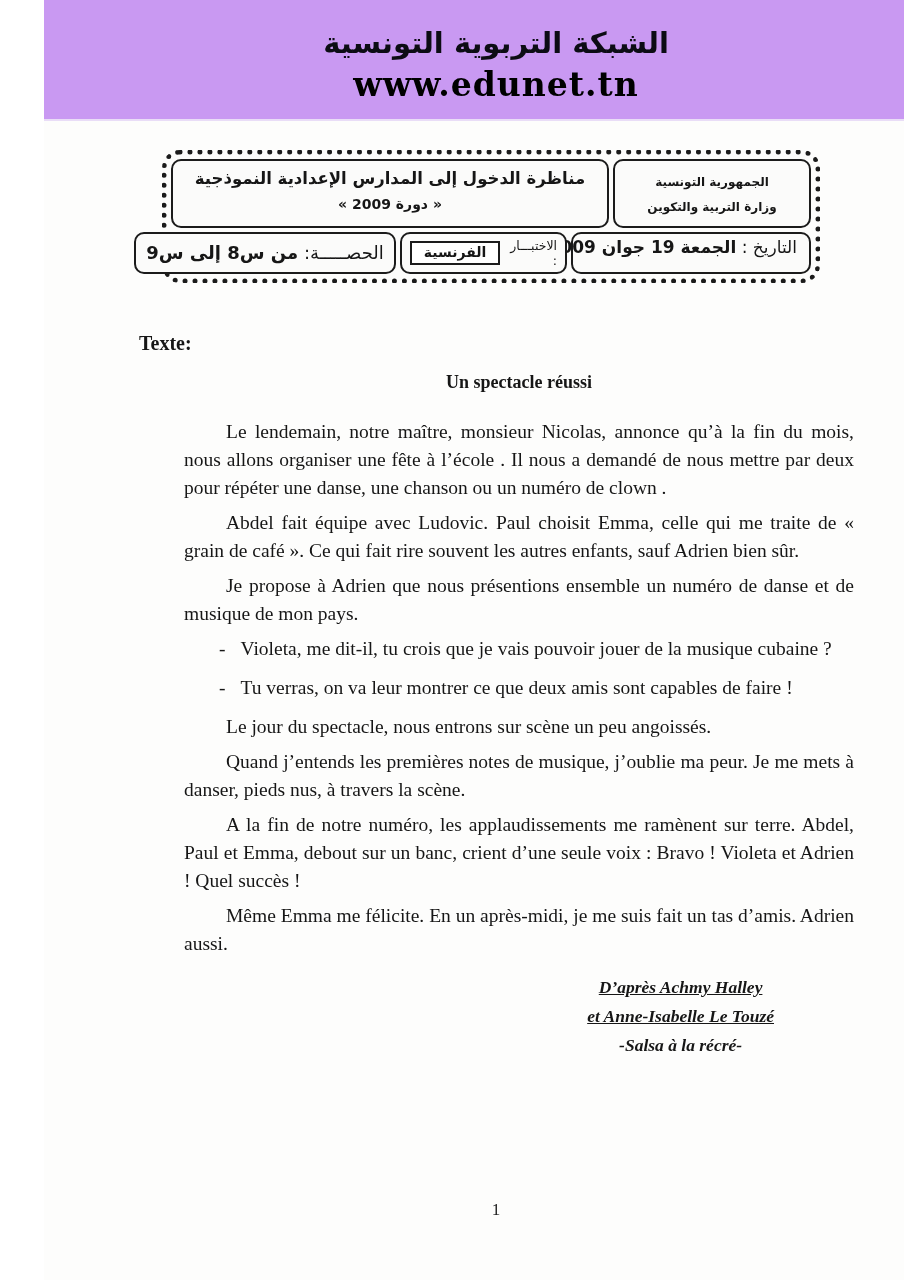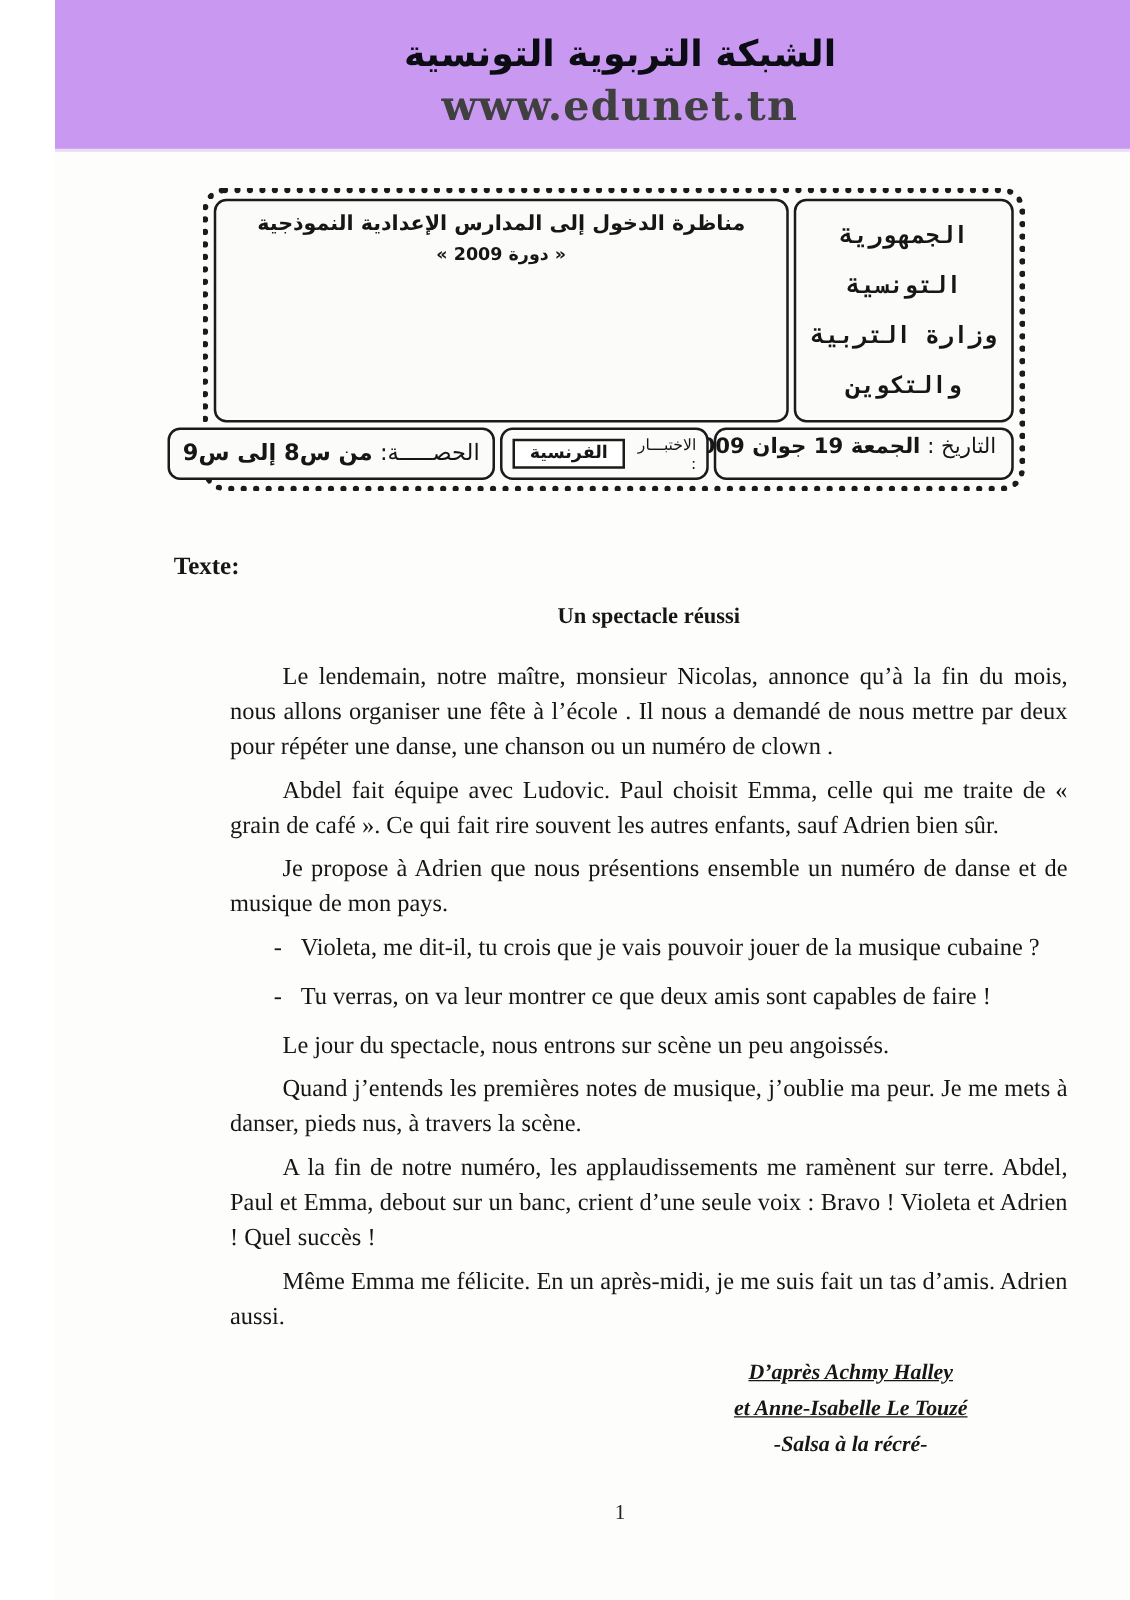--- a/index.html
+++ b/index.html
@@ -21,21 +21,21 @@
     gap: 5px; padding-top: 10px; box-sizing: border-box;
     border-bottom: 2px solid #e9ddf7;
   }
   .banner-ar {
     direction: rtl;
     font-family: "DejaVu Sans", sans-serif;
     font-weight: bold; font-size: 29px; color: #0c0c14;
   }
   .banner-url {
     font-family: "DejaVu Serif", serif;
-    font-weight: bold; font-size: 33px; letter-spacing: 1px; color: #404040;
+    font-weight: bold; font-size: 33px; letter-spacing: 1px; color: #000000;
   }
 
   
   .exam-box {
     direction: rtl;
     margin: 29px 0 0 118px;
     width: 640px;
     border: 5px dotted #1b1b1b;
     border-radius: 18px;
     padding: 4px;
@@ -44,24 +44,23 @@
   }
   .exam-row { display: flex; gap: 4px; }
   .exam-row.bottom { margin-top: 4px; }
   .cell {
     border: 2.5px solid #1b1b1b;
     border-radius: 10px;
     box-sizing: border-box;
     background: #fbfbfa;
   }
   .cell-republic {
-    width: 176px; text-align: center;
-    font-weight: bold; font-size: 19px; line-height: 2.1;
+    width: 198px; text-align: center;
+    font-weight: bold; font-size: 12px; line-height: 2.1;
     padding: 9px 4px 6px;
-    font-family: Liberation Mono, monospace;
   }
   .cell-title {
     flex: 1; text-align: center; padding: 8px 4px 5px;
   }
   .exam-title { font-weight: bold; font-size: 16.5px; }
   .exam-session { font-weight: bold; font-size: 14px; margin-top: 8px; }
   .cell-date { width: 240px; font-size: 17px; padding: 3px 12px 6px; white-space: nowrap; }
   .cell-subject {
     width: 204px; font-size: 12.5px; padding: 4px 8px;
     display: flex; align-items: center; justify-content: center; gap: 10px;

